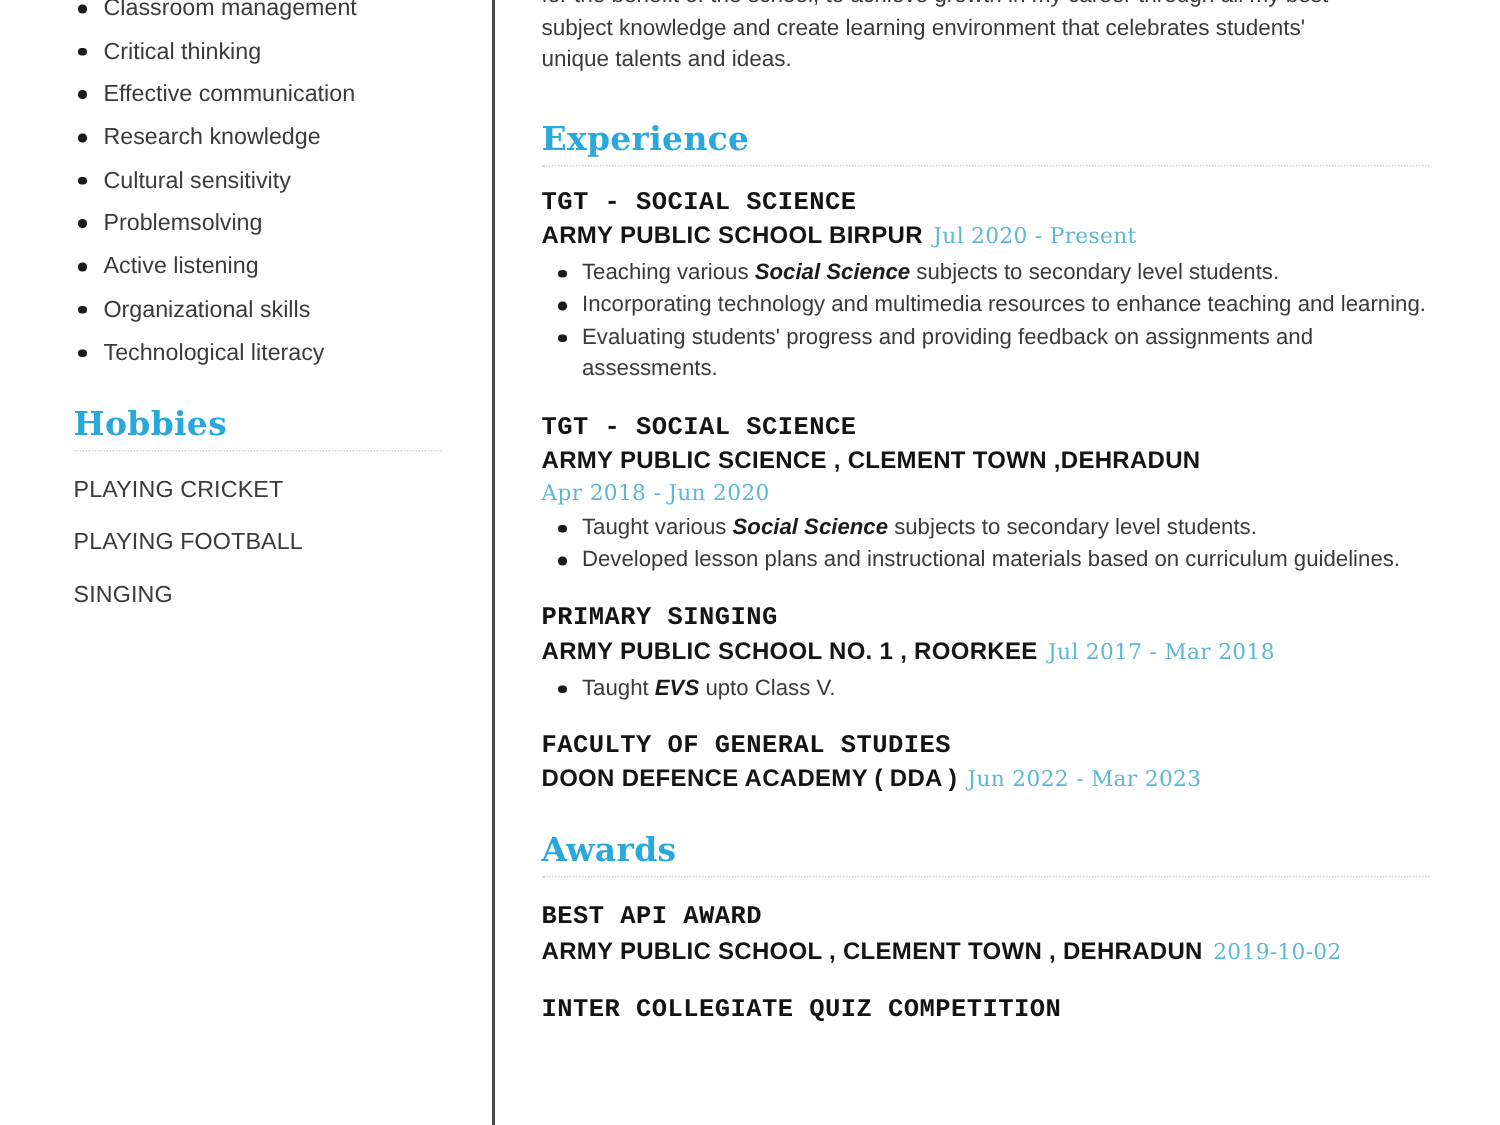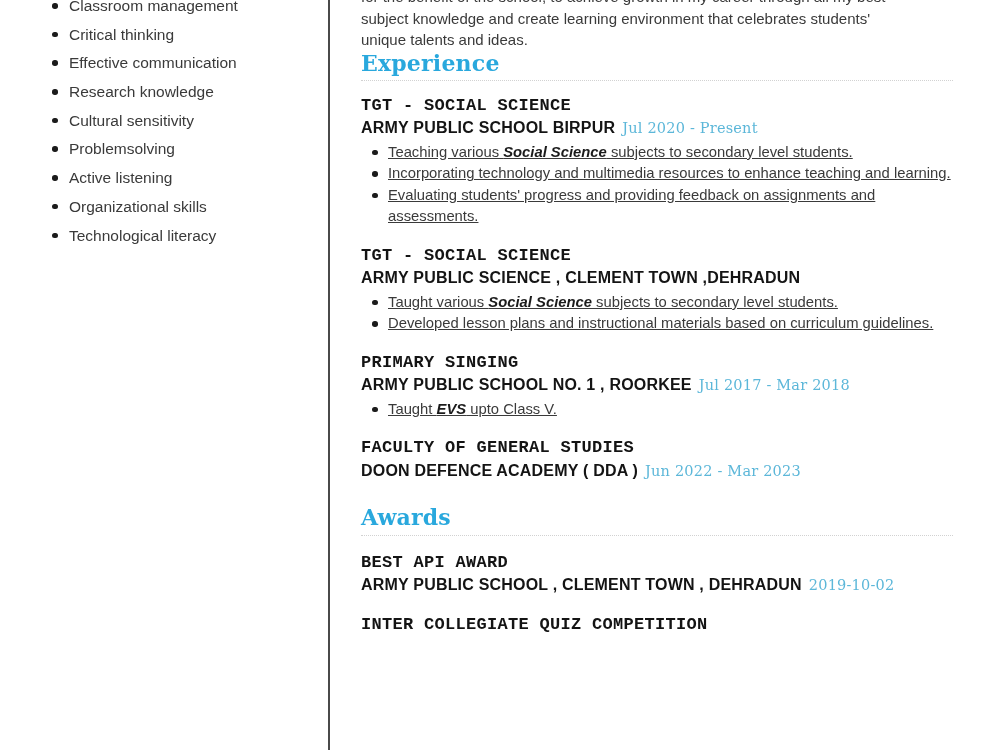--- a/index.html
+++ b/index.html
@@ -147,21 +147,20 @@
     list-style: none;
     margin: 3px 0 0 0;
     padding: 0;
   }
   .entry-bullets li {
     position: relative;
     padding-left: 27px;
     font-size: 14.8px;
     line-height: 21.5px;
     color: #3a3a3a;
-    text-decoration: underline;
   }
   .entry-bullets li::before {
     content: "";
     position: absolute;
     left: 11px;
     top: 8px;
     width: 5.5px;
     height: 5.5px;
     border-radius: 50%;
     background: #1b1b1b;
@@ -188,36 +187,45 @@
         <li><span>Critical thinking</span></li>
         <li><span>Effective communication</span></li>
         <li><span>Research knowledge</span></li>
         <li><span>Cultural sensitivity</span></li>
         <li><span>Problemsolving</span></li>
         <li><span>Active listening</span></li>
         <li><span>Organizational skills</span></li>
         <li><span>Technological literacy</span></li>
       </ul>
 
+      <div class="hobbies-wrap" style="margin-top:28px;">
+        <div class="hobbies-head-box">
+          <div class="sec-head">Hobbies</div>
+          <div class="rule-dotted"></div>
+        </div>
+        <div class="hobby-item">PLAYING CRICKET</div>
+        <div class="hobby-item">PLAYING FOOTBALL</div>
+        <div class="hobby-item">SINGING</div>
+      </div>
 
     </div>
   </div>
 
   <div class="col-divider"></div>
 
   <div class="col-right">
     <div class="right-inner">
 
       <div class="summary" style="margin-top:-14px;">
         <div>for the benefit of the school, to achieve growth in my career through all my best</div>
         <div>subject knowledge and create learning environment that celebrates students'</div>
         <div>unique talents and ideas.</div>
       </div>
 
-      <div style="">
+      <div style="margin-top:30px;">
         <div class="exp-head-box">
           <div class="sec-head">Experience</div>
           <div class="rule-dotted"></div>
         </div>
 
         <div class="entry" style="margin-top:14px;">
           <div class="entry-title">TGT - SOCIAL SCIENCE</div>
           <div class="entry-org-line">
             <span>ARMY PUBLIC SCHOOL BIRPUR</span><span class="entry-date">Jul 2020 - Present</span>
           </div>
@@ -225,20 +233,21 @@
             <li><span>Teaching various </span><span class="bi">Social Science</span><span> subjects to secondary level students.</span></li>
             <li><span>Incorporating technology and multimedia resources to enhance teaching and learning.</span></li>
             <li><span>Evaluating students' progress and providing feedback on assignments and assessments.</span></li>
           </ul>
         </div>
 
         <div class="entry">
           <div class="entry-title">TGT - SOCIAL SCIENCE</div>
           <div class="entry-org-line">
             <span>ARMY PUBLIC SCIENCE , CLEMENT TOWN ,DEHRADUN</span>
+            <span class="entry-date block">Apr 2018 - Jun 2020</span>
           </div>
           <ul class="entry-bullets">
             <li><span>Taught various </span><span class="bi">Social Science</span><span> subjects to secondary level students.</span></li>
             <li><span>Developed lesson plans and instructional materials based on curriculum guidelines.</span></li>
           </ul>
         </div>
 
         <div class="entry">
           <div class="entry-title">PRIMARY SINGING</div>
           <div class="entry-org-line">

